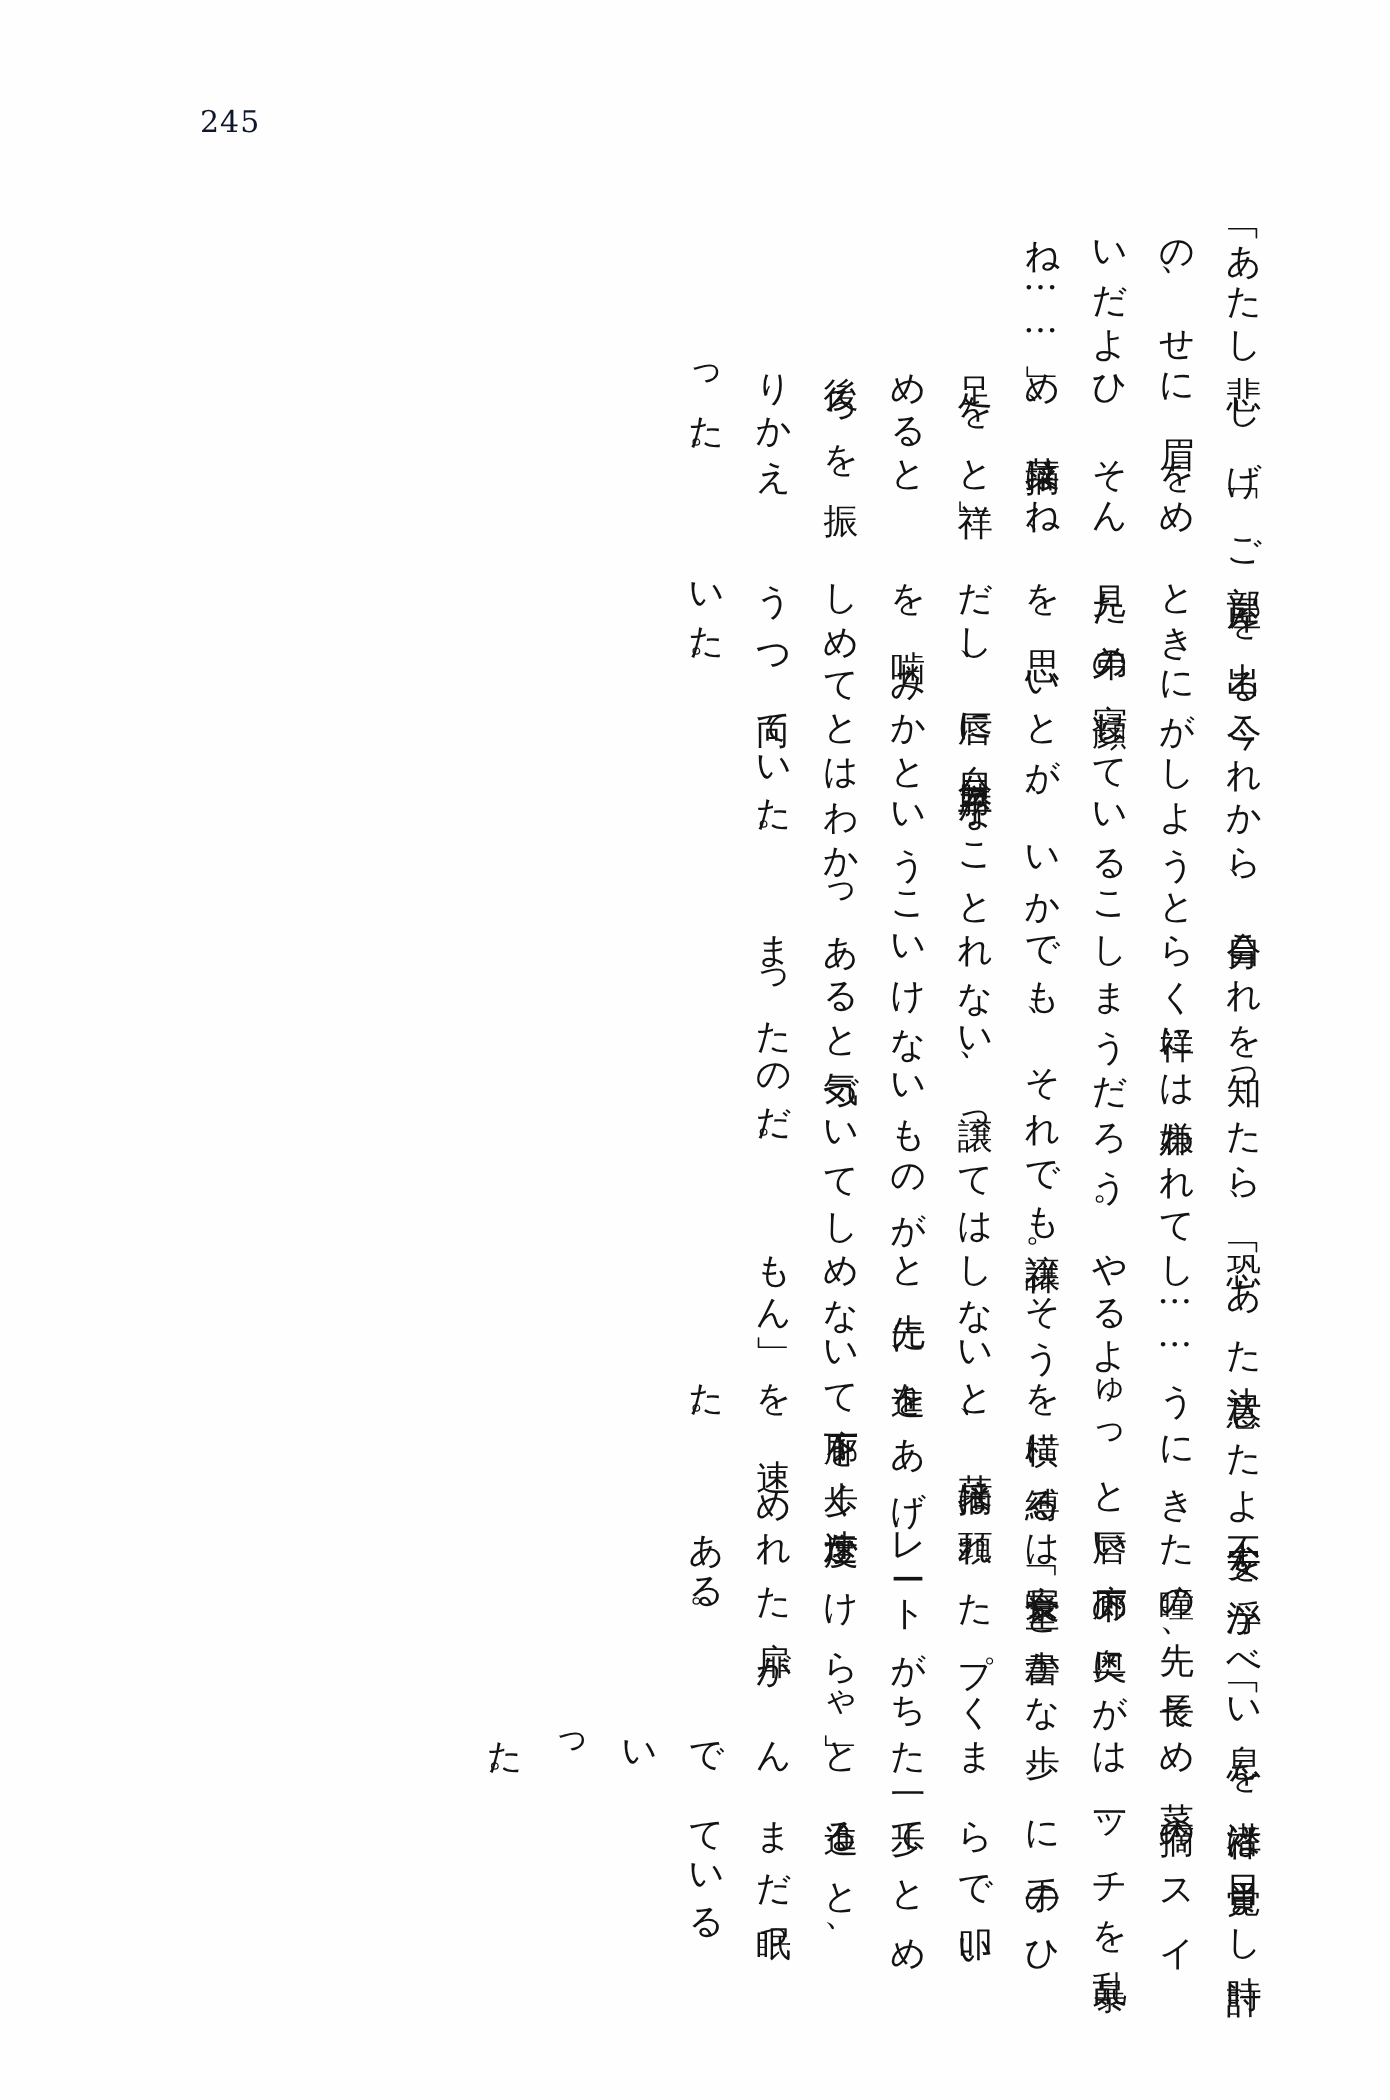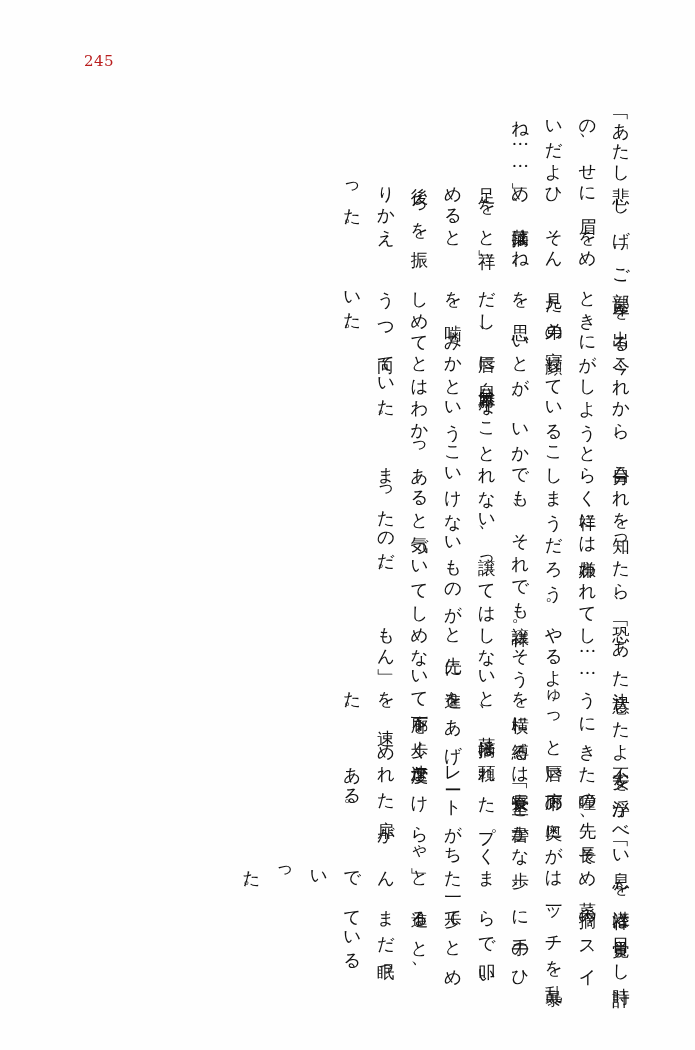--- a/index.html
+++ b/index.html
@@ -17,24 +17,24 @@
   .page {
     position: relative;
     width: 695px;
     height: 1050px;
     background: #fefefe;
     box-sizing: border-box;
   }
   .page-number {
     position: absolute;
     top: 52px;
-    left: 84px;
+    left: 100px;
     font-size: 15px;
     letter-spacing: 0.5px;
-    color: #b91c1c;
+    color: #0f172a;
     font-family: "DejaVu Serif", "Liberation Serif", serif;
   }
   .text-body {
     position: absolute;
     top: 108px;
     right: 58px;
     height: 870px;
     width: 560px;
     display: flex;
     flex-direction: row;

